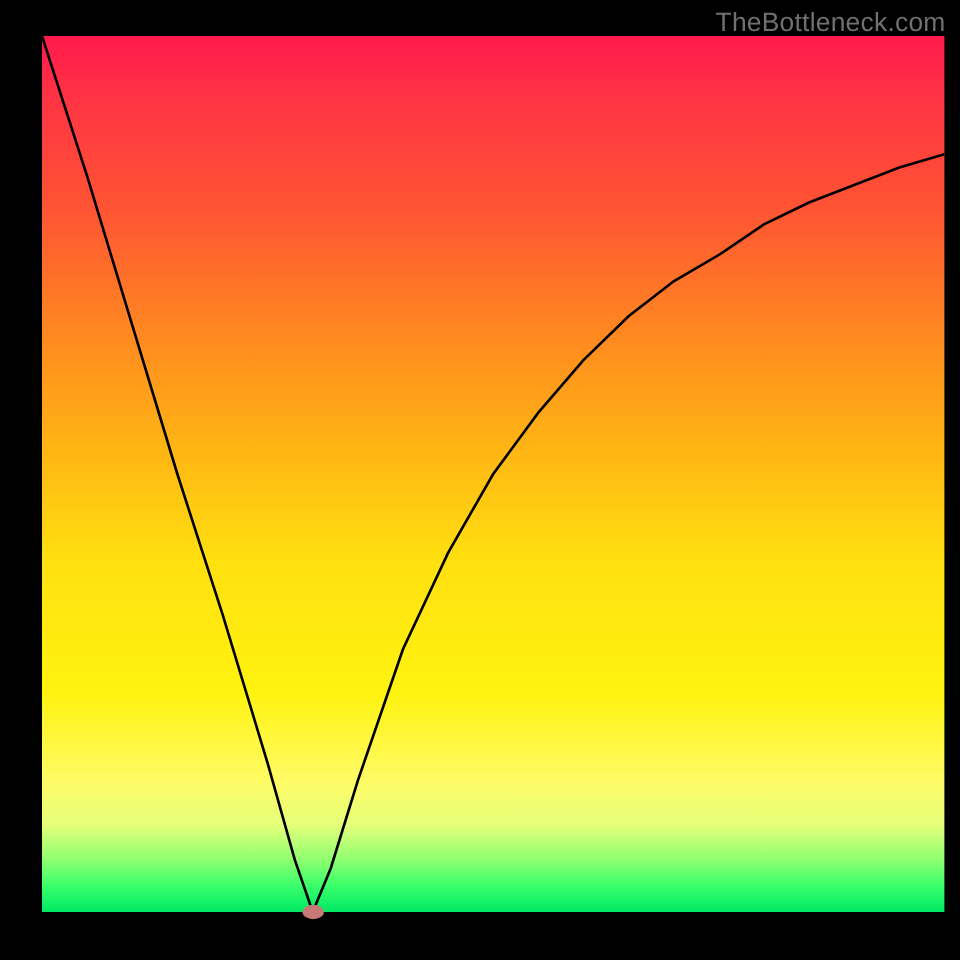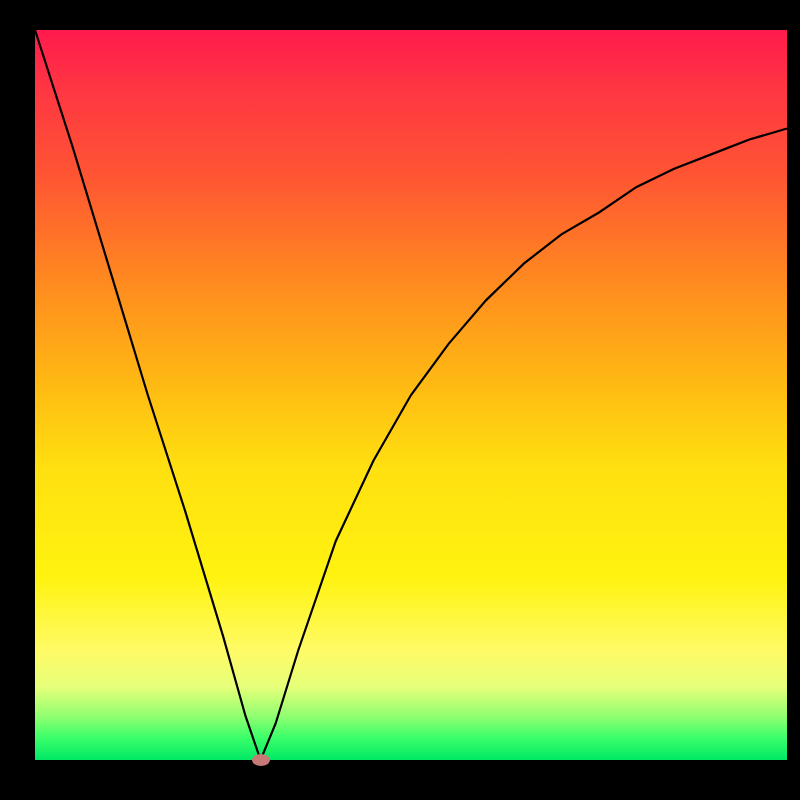--- a/index.html
+++ b/index.html
@@ -71,13 +71,14 @@
 </head>
 <body>
 
 <div class="frame">
   <div class="plot">
     <svg class="curve" viewBox="0 0 752 730" preserveAspectRatio="none">
       <path id="curve-path" d="M0.00 0.00 L37.60 116.80 L75.20 240.90 L112.80 365.00 L150.40 481.80 L188.00 605.90 L210.56 686.20 L225.60 730.00 L240.64 693.50 L263.20 620.50 L300.80 511.00 L338.40 430.70 L376.00 365.00 L413.60 313.90 L451.20 270.10 L488.80 233.60 L526.40 204.40 L564.00 182.50 L601.60 156.95 L639.20 138.70 L676.80 124.10 L714.40 109.50 L752.00 98.55" fill="none" stroke="#000" stroke-width="2.2"></path>
     </svg>
     <div id="marker" class="marker" style="left: 225.6px; top: 730px; background: rgb(199, 122, 117);"></div>
   </div>
+  <div class="watermark">TheBottleneck.com</div>
 </div>
 
 </body></html>

